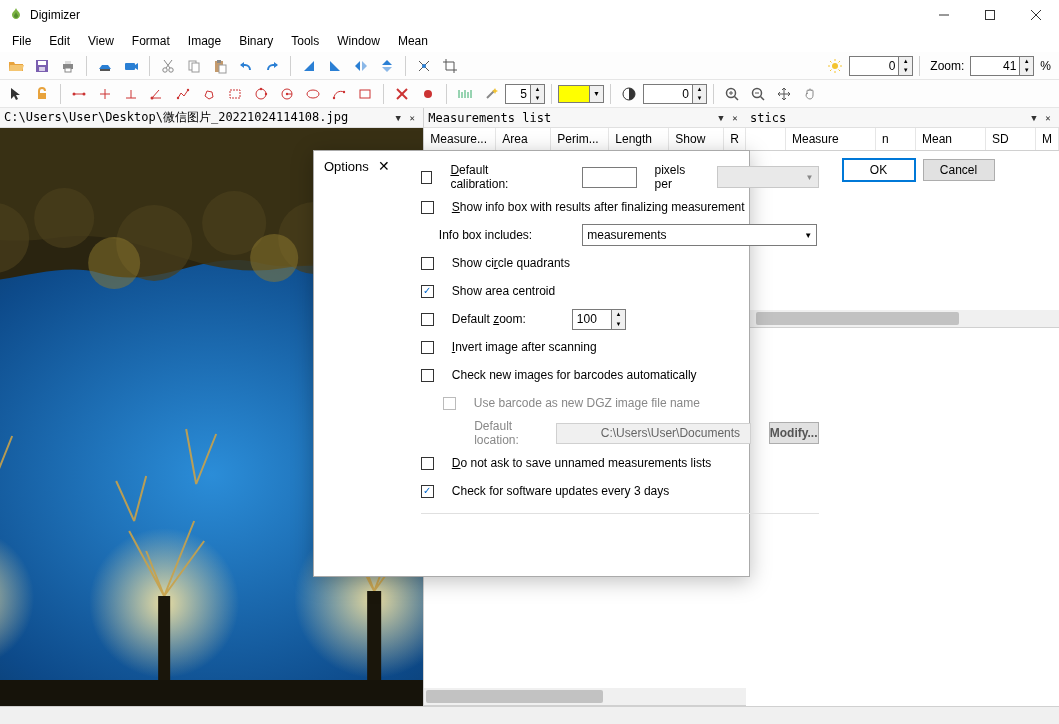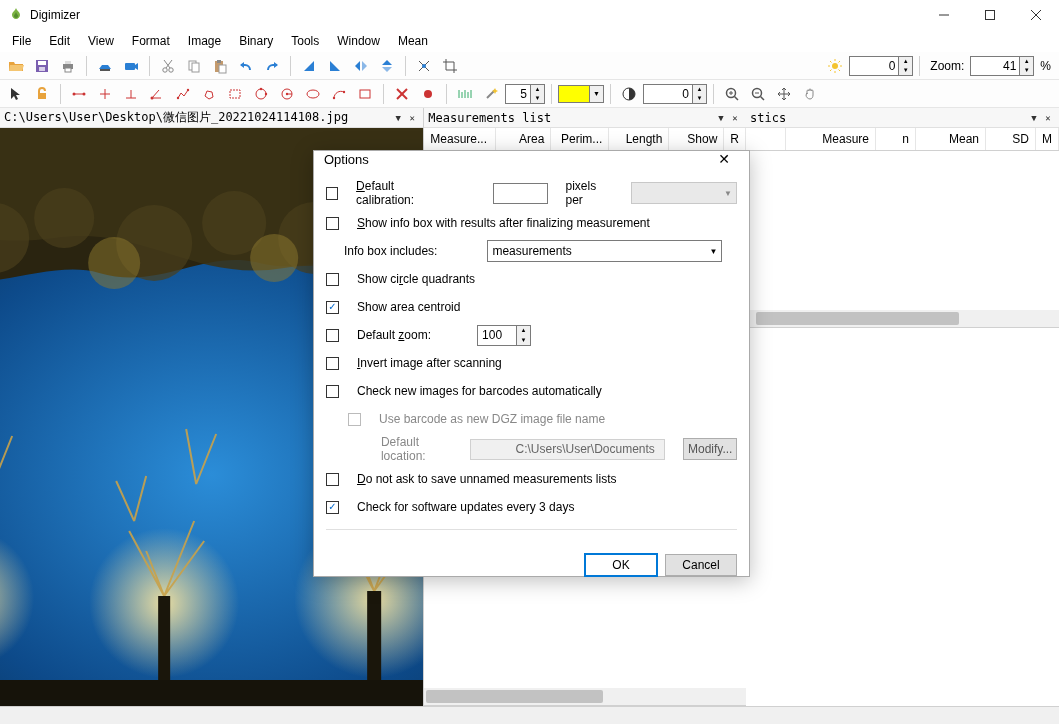--- a/index.html
+++ b/index.html
@@ -36,50 +36,50 @@
 .pane-header .phicon { width: 14px; display: inline-flex; justify-content:center; font-size:9px; color:#333;}
 .image-canvas { flex: 1; position: relative; overflow: hidden; }
 .nightphoto { width: 100%; height: 100%; }
 
 
 .right { flex: 1; display: flex; flex-direction: row; }
 .panel { display: flex; flex-direction: column; border-bottom: 1px solid #d0d0d0; }
 .panel-top { flex: 1; min-height: 0; }
 .panel-bottom { height: 220px; }
 .grid-head { display: flex; border-bottom: 1px solid #d0d0d0; background: #fff; }
-.grid-head .gh { border-right: 1px solid #e6e6e6; padding: 4px 6px; text-align: right; background:#fff; overflow:hidden; white-space:nowrap; text-overflow: ellipsis;}
+.grid-head .gh { border-right: 1px solid #e6e6e6; padding: 4px 6px; text-align: left; background:#fff; overflow:hidden; white-space:nowrap; text-overflow: ellipsis;}
 .grid-body { flex: 1; background: #fff; }
 .hscroll { height: 17px; background: #f0f0f0; display: flex; align-items: center; }
 .hscroll .track { flex: 1; height: 17px; background: #f0f0f0; position:relative;}
 .hscroll .thumb { position:absolute; top:2px; height:13px; background:#c2c2c2; border-radius:2px;}
 
 
 .statusbar { height: 18px; background: #f0f0f0; border-top: 1px solid #d0d0d0; }
 
 
 .overlay { position: absolute; top: 0; left: 0; right: 0; bottom: 0; }
-.dialog { position: absolute; left: 313px; top: 150px; width: 437px; height: 427px; background: #fff; border: 1px solid #aaa; box-shadow: 0 4px 20px rgba(0,0,0,.25); display: flex; flex-direction: column; }
+.dialog { position: absolute; left: 313px; top: 150px; width: 437px; height: 427px; background: #fff; border: 1px solid #aaa; box-shadow: 0 4px 20px rgba(0,0,0,.25); display: flex; flex-direction: row; }
 .dlg-title { height: 30px; display: flex; align-items: center; padding: 0 10px; font-size: 13px;}
 .dlg-title .dfill { flex: 1; }
 .dlg-close { font-size: 14px; width: 30px; text-align: center;}
 .dlg-body { flex: 1; padding: 8px 12px; font-size: 12px; }
 .dlg-row { display: flex; align-items: center; margin: 4px 0; gap: 18px; min-height: 24px;}
 .dlg-row.indent { padding-left: 22px; color: #888; }
 .dlg-row.indent.deep { padding-left: 22px;}
 .dlg-check { width: 13px; height: 13px; border: 1px solid #333; display: inline-flex; align-items: center; justify-content: center; font-size: 10px; line-height: 1; color:#0066cc;}
 .dlg-check.disabled { border-color: #bbb; }
 .dlg-sep { height: 1px; background: #e0e0e0; margin: 10px 0 8px 0;}
 .dlg-input { border: 1px solid #7a7a7a; height: 21px; padding: 0 4px; font-family:inherit; font-size:12px; background:#fff;}
 .dlg-input.ro { background: #f0f0f0; color: #666; border-color:#d0d0d0;}
 .dlg-select { border: 1px solid #7a7a7a; height: 22px; padding: 0 4px; background: #fff; font-family:inherit; font-size:12px; display:flex; align-items:center; justify-content:space-between;}
 .dlg-select.dis { background:#e9e9e9; border-color:#c8c8c8; color:#888;}
 .dlg-footer { padding: 8px 12px 12px; display: flex; justify-content: flex-end; gap: 8px; }
 .dlg-btn { width: 72px; height: 22px; border: 1px solid #adadad; background: #e1e1e1; font-size: 12px; }
 .dlg-btn.primary { border: 1px solid #0078d7; background:#fff; outline: 1px solid #0078d7;}
-.dlg-btn.mod { color:#555; background:#e1e1e1;}
+.dlg-btn.mod { color:#555; background:#e1e1e1;font-weight:bold;}
 
 .u { text-decoration: underline; }
 </style>
 </head>
 <body>
 
 <div class="titlebar">
   <svg class="logo svg-icon" viewBox="0 0 16 16">
       <path fill="#7cb342" d="M8 1c1 3 4 4 4 7 0 2-2 4-4 4s-4-2-4-4c0-3 3-4 4-7z"></path>
       <path fill="#558b2f" d="M8 5c.5 2 2 2.5 2 4 0 1-1 2-2 2s-2-1-2-2c0-1.5 1.5-2 2-4z"></path>

